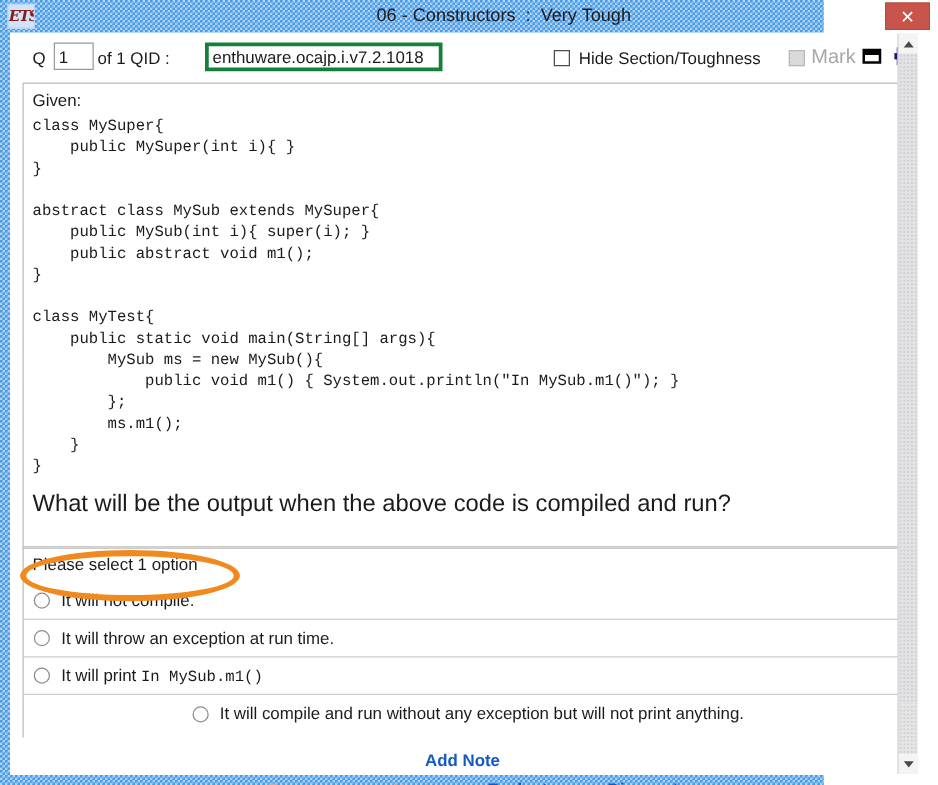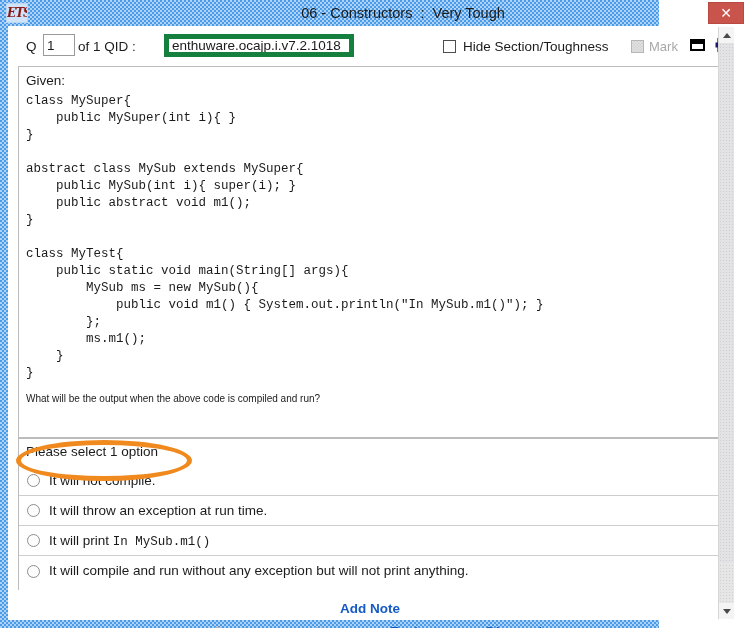--- a/index.html
+++ b/index.html
@@ -116,21 +116,21 @@
     font-size: 13.5px;
     color: #1b1b1b;
     padding: 0 3px;
     line-height: 20px;
     outline: none;
   }
   .qid-input {
     position: absolute;
     left: 146px; top: 3px;
     width: 190px; height: 23px;
-    border: 5px solid #15803d;
+    border: 3px solid #15803d;
     background: #ffffff;
     box-sizing: border-box;
     font-family: "Liberation Sans", sans-serif;
     font-size: 13.5px;
     color: #1b1b1b;
     padding: 0 3px;
     line-height: 21px;
     outline: none;
   }
 
@@ -166,21 +166,21 @@
   }
   .mark-wrap {
     position: absolute;
     left: 613px; top: 4px;
     height: 22px;
     display: flex;
     align-items: center;
   }
   .mark-wrap span.lbl {
     margin-left: 5px;
-    font-size: 13px;
+    font-size: 16px;
     color: #a8a8a8;
     white-space: pre;
   }
   .icon-restore {
     position: absolute;
     left: 672px; top: 8px;
     width: 15px; height: 12px;
     border: 2px solid #000000;
     border-top-width: 5px;
     box-sizing: border-box;
@@ -218,21 +218,21 @@
     margin: 0;
     font-family: "Liberation Mono", "DejaVu Sans Mono", monospace;
     font-size: 12.5px;
     line-height: 17px;
     color: #1b1b1b;
     white-space: pre;
   }
   .q-prompt {
     position: absolute;
     left: 7px; top: 326px;
-    font-size: 10px;
+    font-size: 19px;
     color: #1b1b1b;
     white-space: pre;
   }
 
   
   .opanel {
     position: absolute;
     left: 10px; top: 412px;
     width: 705px;
     height: 152px;
@@ -256,21 +256,21 @@
   .opt-row {
     position: relative;
     height: 30px;
     display: flex;
     align-items: center;
     padding-left: 8px;
     box-sizing: border-box;
     border-bottom: 1px solid #cdcdcd;
     cursor: pointer;
   }
-  .opt-row:last-child { border-bottom: none; }
+  .opt-row:last-child { border-bottom: none; justify-content: center; }
   .radio {
     width: 13px; height: 13px;
     border: 1px solid #8d8d8d;
     border-radius: 50%;
     background: #fdfdfd;
     box-sizing: border-box;
     flex: 0 0 auto;
   }
   .opt-text {
     margin-left: 9px;

